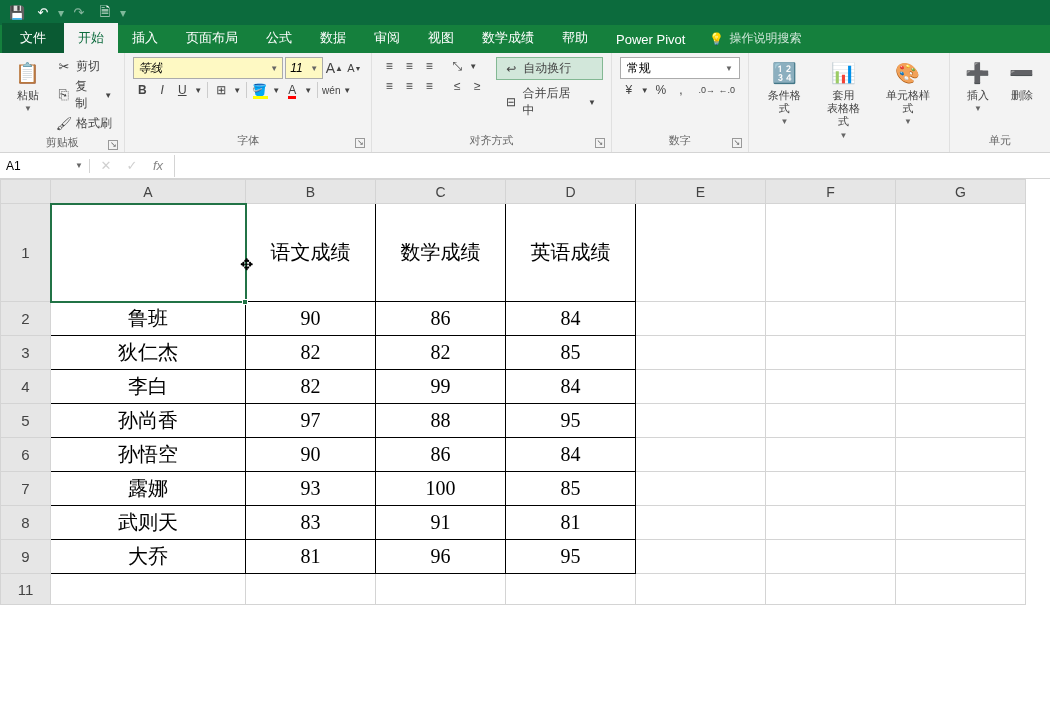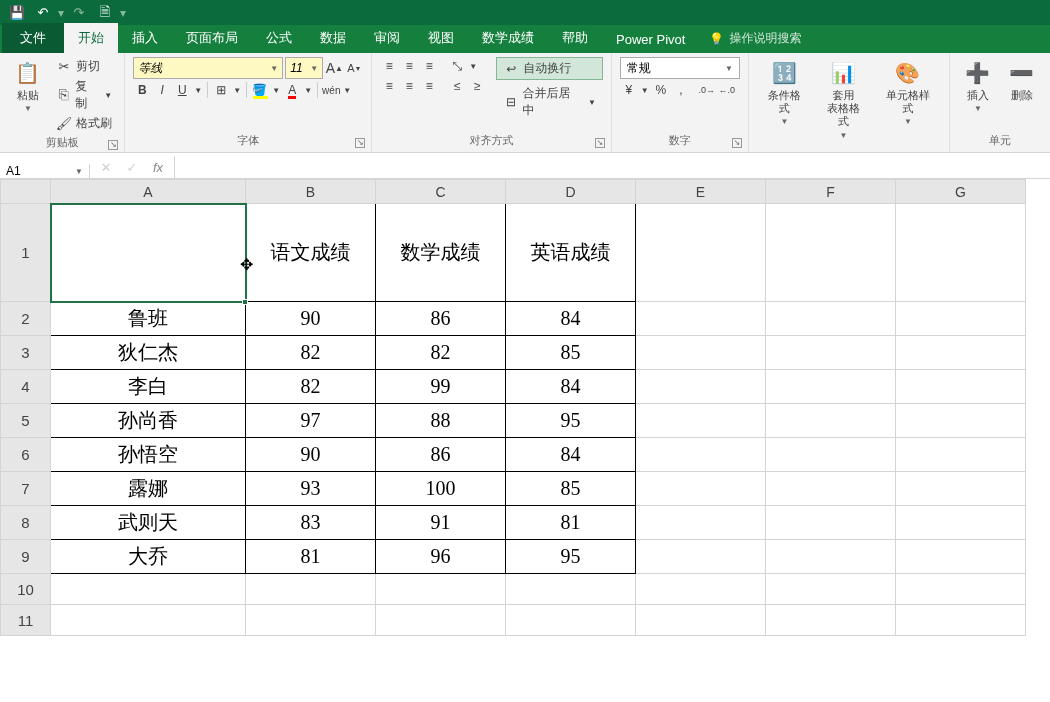--- a/index.html
+++ b/index.html
@@ -49,21 +49,21 @@
 .wrap-col { display: flex; flex-direction: column; gap: 2px; margin-left: 6px; }
 .wide-btn { display: flex; align-items: center; gap: 4px; padding: 2px 6px; cursor: pointer; font-size: 12px; color: #444; border: 1px solid transparent; }
 .wide-btn.active { background: #d2e7da; border: 1px solid #83b893; }
 .wide-btn .sm-icon { width: 16px; height: 16px; display: inline-flex; align-items: center; justify-content: center; }
 
 .num-col { display: flex; flex-direction: column; gap: 2px; }
 .num-combo { border: 1px solid #ababab; background: #fff; height: 22px; width: 120px; display: flex; align-items: center; padding: 0 6px; font-size: 12px; }
 .num-combo .dd { margin-left: auto; font-size: 8px; color: #666; }
 
 
-.fbar { height: 26px; border-bottom: 1px solid #d4d4d4; display: flex; align-items: flex-end; background: #fff; }
+.fbar { height: 26px; border-bottom: 1px solid #d4d4d4; display: flex; align-items: center; background: #fff; }
 .namebox { width: 90px; border-right: 1px solid #d4d4d4; display: flex; align-items: center; padding: 0 6px; font-size: 12px; }
 .namebox .dd { margin-left: auto; font-size: 8px; color: #666; }
 .fx-btns { display: flex; align-items: center; border-right: 1px solid #d4d4d4; padding: 0 4px; gap: 2px; }
 .fx-btn { width: 24px; height: 22px; display: flex; align-items: center; justify-content: center; color: #888; font-size: 13px; cursor: pointer; }
 .fx-input { flex: 1; border: none; padding: 0 6px; font-size: 12px; outline: none; }
 
 
 .grid-wrap { position: relative; background: #fff; }
 .grid { border-collapse: collapse; table-layout: fixed; }
 .grid th, .grid td { border: 1px solid #d4d4d4; font-weight: normal; }
@@ -448,30 +448,20 @@
           <td class="rowhdr">9</td>
           <td class="cell bordered">大乔</td>
           <td class="cell bordered">81</td>
           <td class="cell bordered">96</td>
           <td class="cell bordered">95</td>
           <td class="cell"></td>
           <td class="cell"></td>
           <td class="cell"></td>
         </tr>
         <tr class="data-row">
-          <td class="rowhdr">10</td>
-          <td class="cell"></td>
-          <td class="cell"></td>
-          <td class="cell"></td>
-          <td class="cell"></td>
-          <td class="cell"></td>
-          <td class="cell"></td>
-          <td class="cell"></td>
-        </tr>
-        <tr class="data-row">
           <td class="rowhdr">11</td>
           <td class="cell"></td>
           <td class="cell"></td>
           <td class="cell"></td>
           <td class="cell"></td>
           <td class="cell"></td>
           <td class="cell"></td>
           <td class="cell"></td>
         </tr>
       </tbody>

